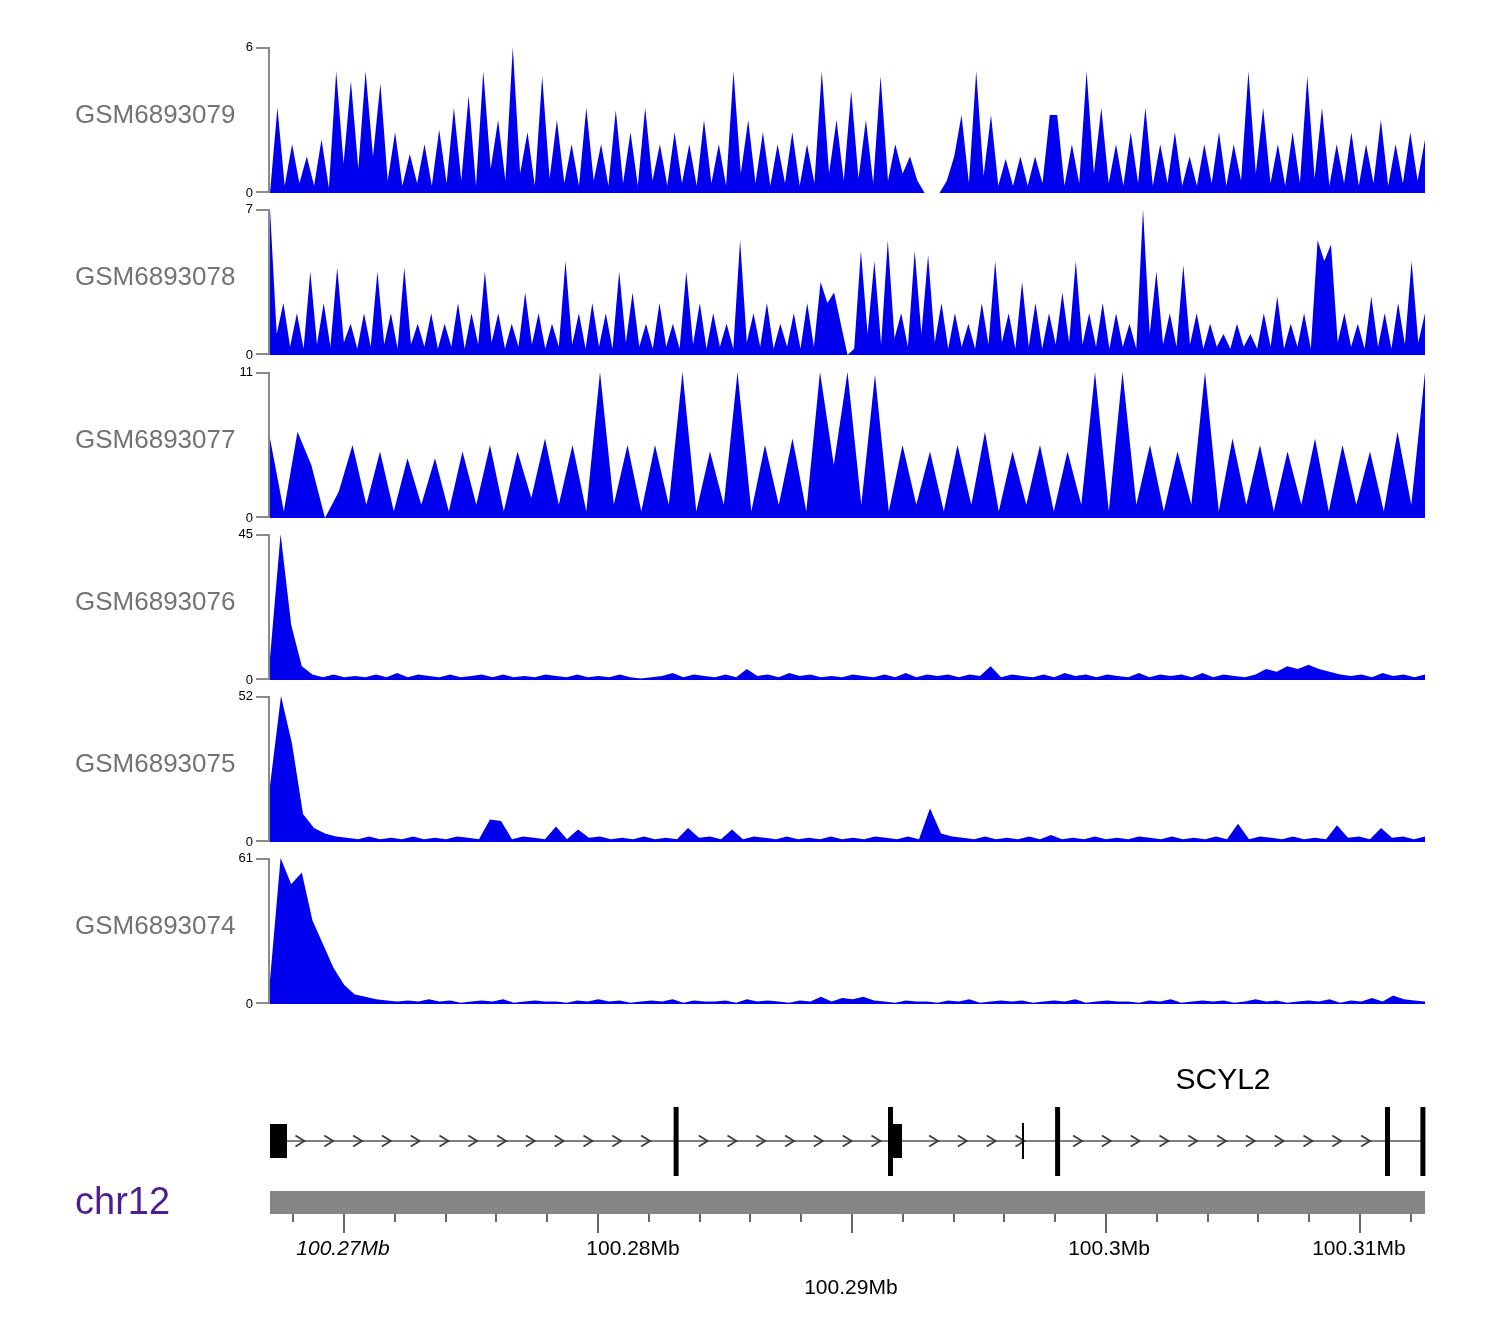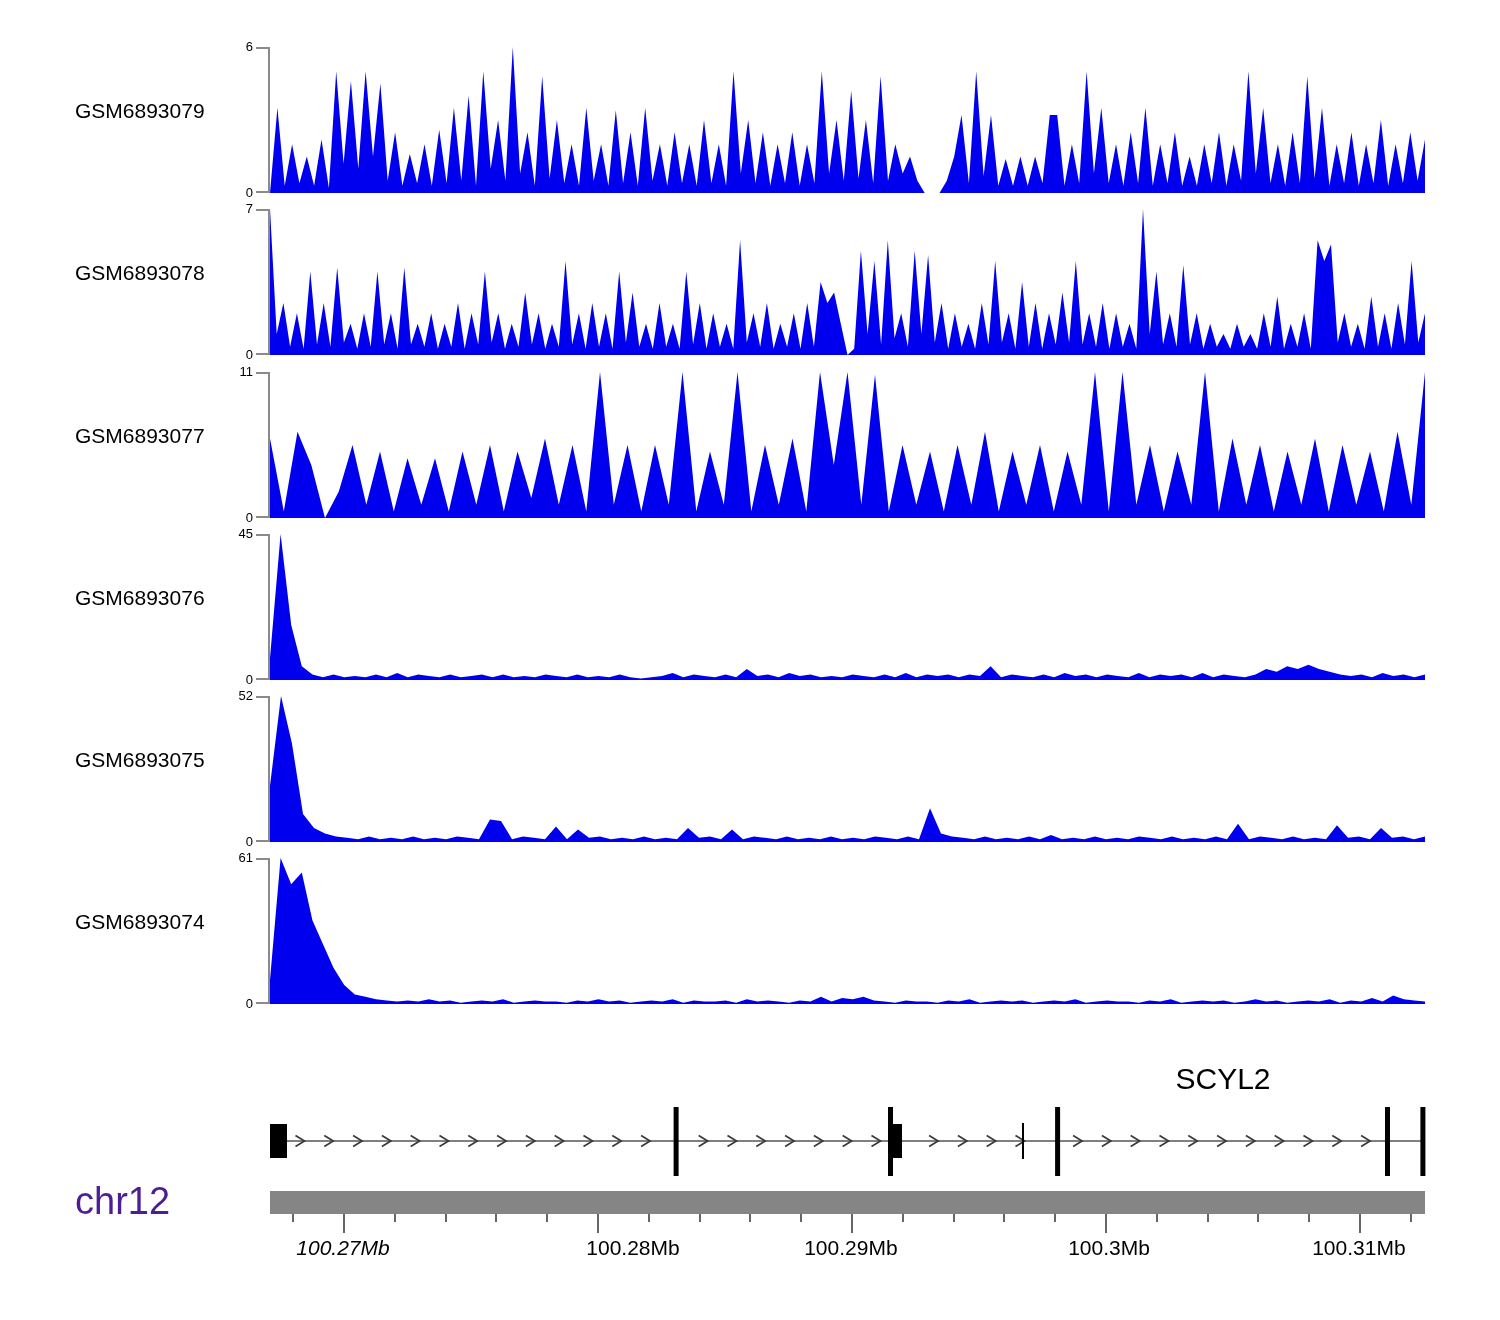--- a/index.html
+++ b/index.html
@@ -1,19 +1,19 @@
 <!DOCTYPE html>
 <html><head>
 <meta charset="utf-8">
 <style>
   html,body{margin:0;padding:0;background:#fff;}
   #canvas{position:relative;width:1500px;height:1320px;background:#fff;overflow:hidden;
           font-family:"Liberation Sans","DejaVu Sans",sans-serif;color:#000;}
   .track{position:absolute;left:0;width:1500px;height:147px;}
-  .gsm-label{position:absolute;left:75px;top:52px;font-size:21px;color:#000000;}
+  .gsm-label{position:absolute;left:75px;top:52px;font-size:26px;color:#737373;}
   .ymax-label{position:absolute;left:173px;top:-8px;width:80px;text-align:right;font-size:13px;color:#000;}
   .yzero-label{position:absolute;left:173px;top:138px;width:80px;text-align:right;font-size:13px;color:#000;}
   .vaxis{position:absolute;left:268px;top:0;width:2px;height:146px;background:#8a8a8a;}
   .tick-top{position:absolute;left:256px;top:0;width:13px;height:2px;background:#8a8a8a;}
   .tick-bottom{position:absolute;left:256px;top:144px;width:13px;height:2px;background:#8a8a8a;}
   svg.signal{position:absolute;left:270px;top:0;width:1155px;height:146px;display:block;}
   .sig-poly{fill:#0000EE;stroke:none;}
   #gene-name{position:absolute;left:1128px;top:1062px;width:190px;text-align:center;font-size:30px;color:#000;}
   #gene-svg{position:absolute;left:270px;top:1100px;width:1156px;height:85px;display:block;}
   #chrom-label{position:absolute;left:75px;top:1180px;font-size:38px;color:#4c1d95;}
@@ -156,21 +156,21 @@
       <div class="ruler-tick" style="left: 444.6px; height: 8px;"></div>
       <div class="ruler-tick" style="left: 495.4px; height: 8px;"></div>
       <div class="ruler-tick" style="left: 546.2px; height: 8px;"></div>
       <div class="ruler-tick" style="left: 597px; height: 19px;"></div>
       <div class="ruler-tick-label" style="left: 597px; margin-left: 36px;">100.28Mb</div>
       <div class="ruler-tick" style="left: 647.8px; height: 8px;"></div>
       <div class="ruler-tick" style="left: 698.6px; height: 8px;"></div>
       <div class="ruler-tick" style="left: 749.3px; height: 8px;"></div>
       <div class="ruler-tick" style="left: 800.1px; height: 8px;"></div>
       <div class="ruler-tick" style="left: 850.9px; height: 19px;"></div>
-      <div class="ruler-tick-label" style="left: 850.9px;">100.29Mb</div>
+      <div class="ruler-tick-label" style="left: 850.9px; margin-top: 39px;">100.29Mb</div>
       <div class="ruler-tick" style="left: 901.7px; height: 8px;"></div>
       <div class="ruler-tick" style="left: 952.5px; height: 8px;"></div>
       <div class="ruler-tick" style="left: 1003.3px; height: 8px;"></div>
       <div class="ruler-tick" style="left: 1054.1px; height: 8px;"></div>
       <div class="ruler-tick" style="left: 1104.9px; height: 19px;"></div>
       <div class="ruler-tick-label" style="left: 1109px;">100.3Mb</div>
       <div class="ruler-tick" style="left: 1155.7px; height: 8px;"></div>
       <div class="ruler-tick" style="left: 1206.5px; height: 8px;"></div>
       <div class="ruler-tick" style="left: 1257.3px; height: 8px;"></div>
       <div class="ruler-tick" style="left: 1308.1px; height: 8px;"></div>

